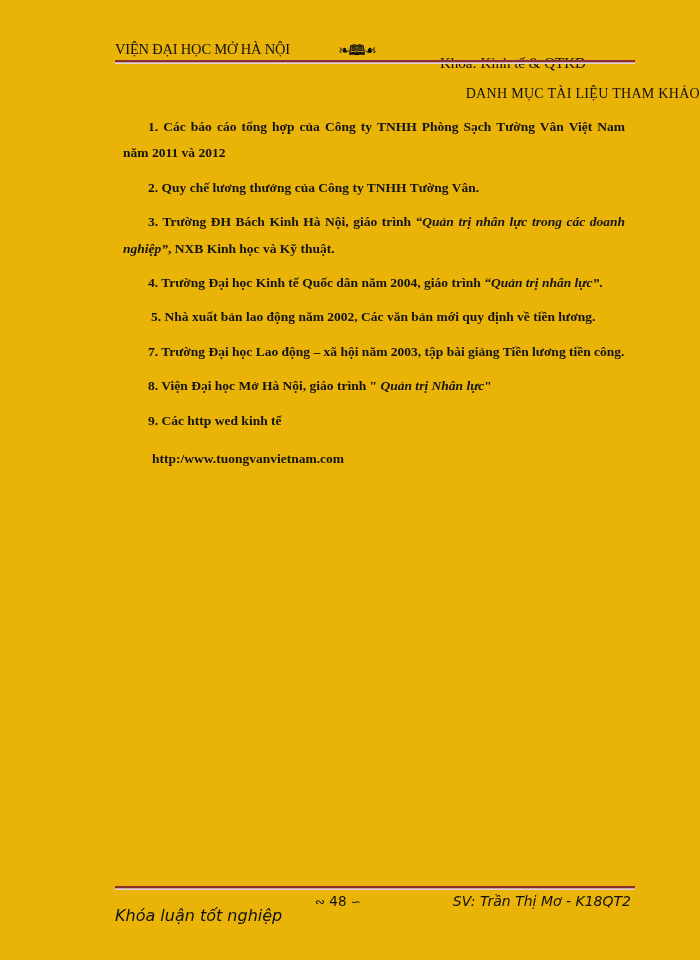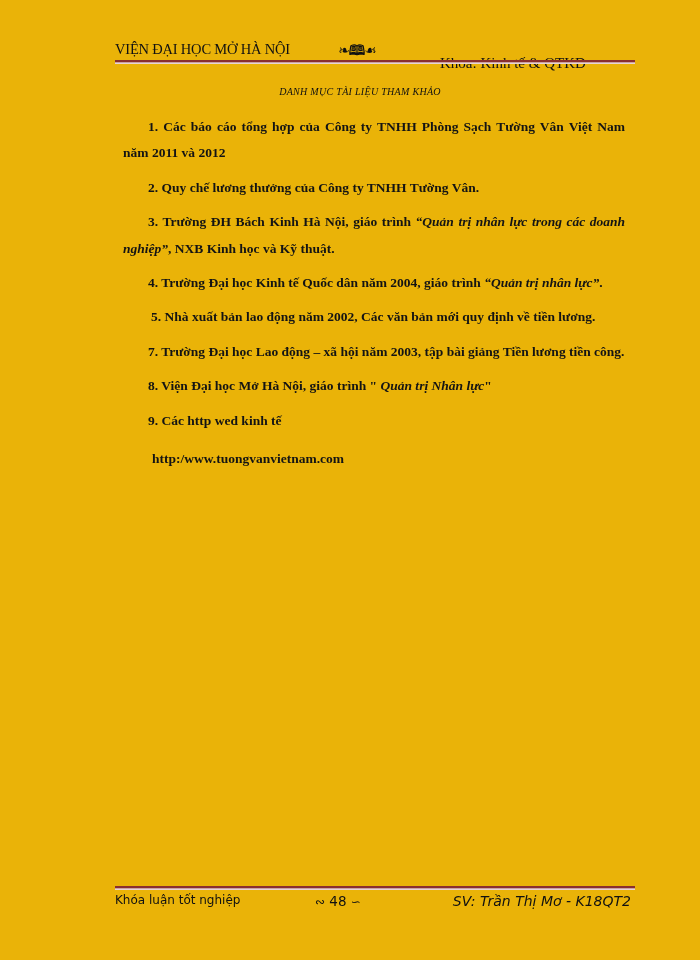--- a/index.html
+++ b/index.html
@@ -62,26 +62,25 @@
     }
     .rule.top { top: 60px; }
     .rule.bottom { top: 886px; }
 
     
     .doc-title {
       position: absolute;
       left: 0;
       width: 700px;
       top: 86px;
-      text-align: center;
-      font-size: 10px;
+      text-align: right;
+      font-size: 14px;
       letter-spacing: 0.3px;
       padding-left: 20px;
       box-sizing: border-box;
-      font-style: italic;
     }
 
     
     .content {
       position: absolute;
       left: 115px;
       top: 106px;
       width: 518px;
       font-size: 13.5px;
       font-weight: bold;
@@ -107,23 +106,24 @@
     .footer {
       position: absolute;
       left: 115px;
       top: 893px;
       width: 520px;
       height: 20px;
       font-size: 14px;
     }
     .footer .left {
       position: absolute;
-      left: 0; top: 0;
-      font-family: "DejaVu Sans", sans-serif;
-      font-size: 12px;
+      left: 0; top: 13px;
+      font-style: italic;
+      font-family: "DejaVu Sans", sans-serif;
+      font-size: 16px;
     }
     .footer .mid {
       position: absolute;
       left: 200px; top: 0;
       font-size: 13.5px;
       font-family: "DejaVu Sans", sans-serif;
     }
     .footer .right {
       position: absolute;
       right: 4px; top: 0;

